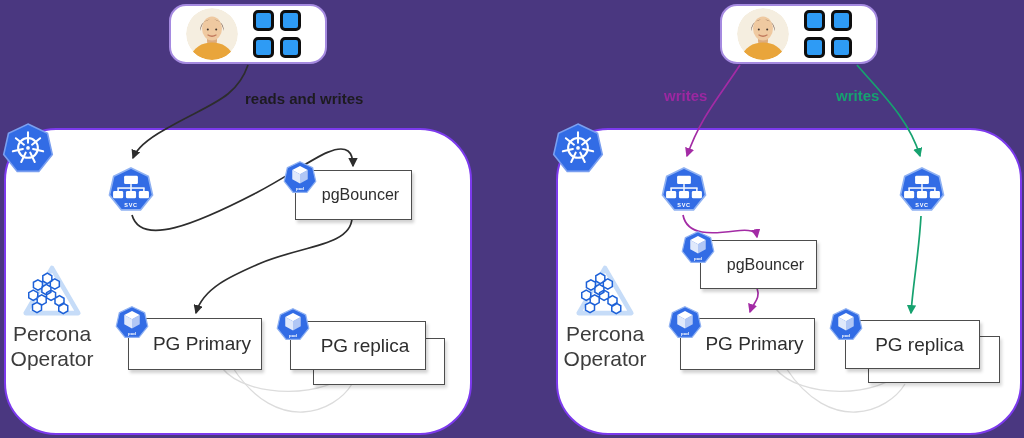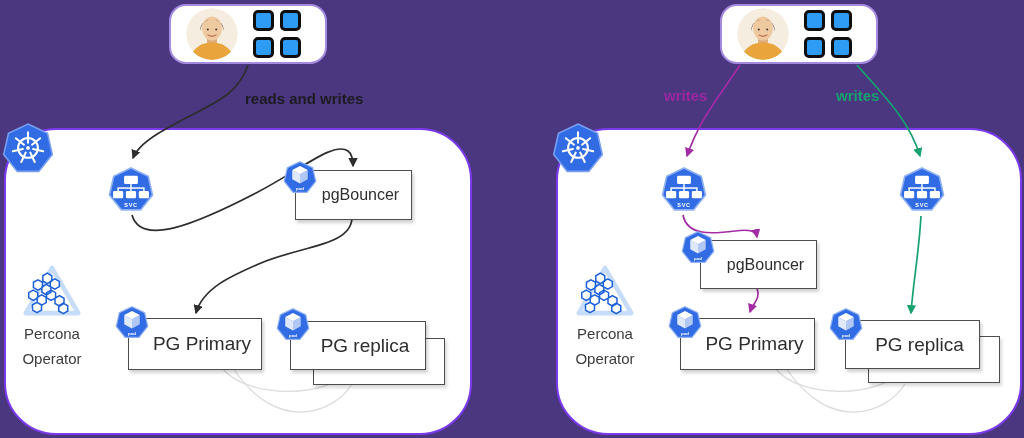--- a/index.html
+++ b/index.html
@@ -30,21 +30,21 @@
   .app-grid{display:grid;grid-template-columns:21px 21px;grid-template-rows:21px 21px;gap:6px;}
   .app-grid span{background:#2e9bf5;border:3.5px solid #0e0e0e;border-radius:5px;box-sizing:border-box;width:21px;height:21px;}
 
   
   .flow-label{position:absolute;font-size:15px;font-weight:bold;z-index:5;}
   .lbl-dark{color:#1d1b20;}
   .lbl-writes{color:#9c27a0;}
   .lbl-reads{color:#16a26f;}
 
   
-  .operator{position:absolute;width:100px;text-align:center;z-index:3;color:#3c3c3c;font-size:15px;line-height:25px;}
+  .operator{position:absolute;width:100px;text-align:center;z-index:3;color:#3c3c3c;font-size:21px;line-height:25px;}
   .operator svg{display:block;margin:0 auto 2px auto;}
 
   .icon-text{font-family:"Liberation Sans",sans-serif;font-weight:bold;fill:#ffffff;}
 </style>
 </head>
 <body>
 
 <div class="stage">
 
   <svg width="0" height="0" style="position:absolute" aria-hidden="true">

